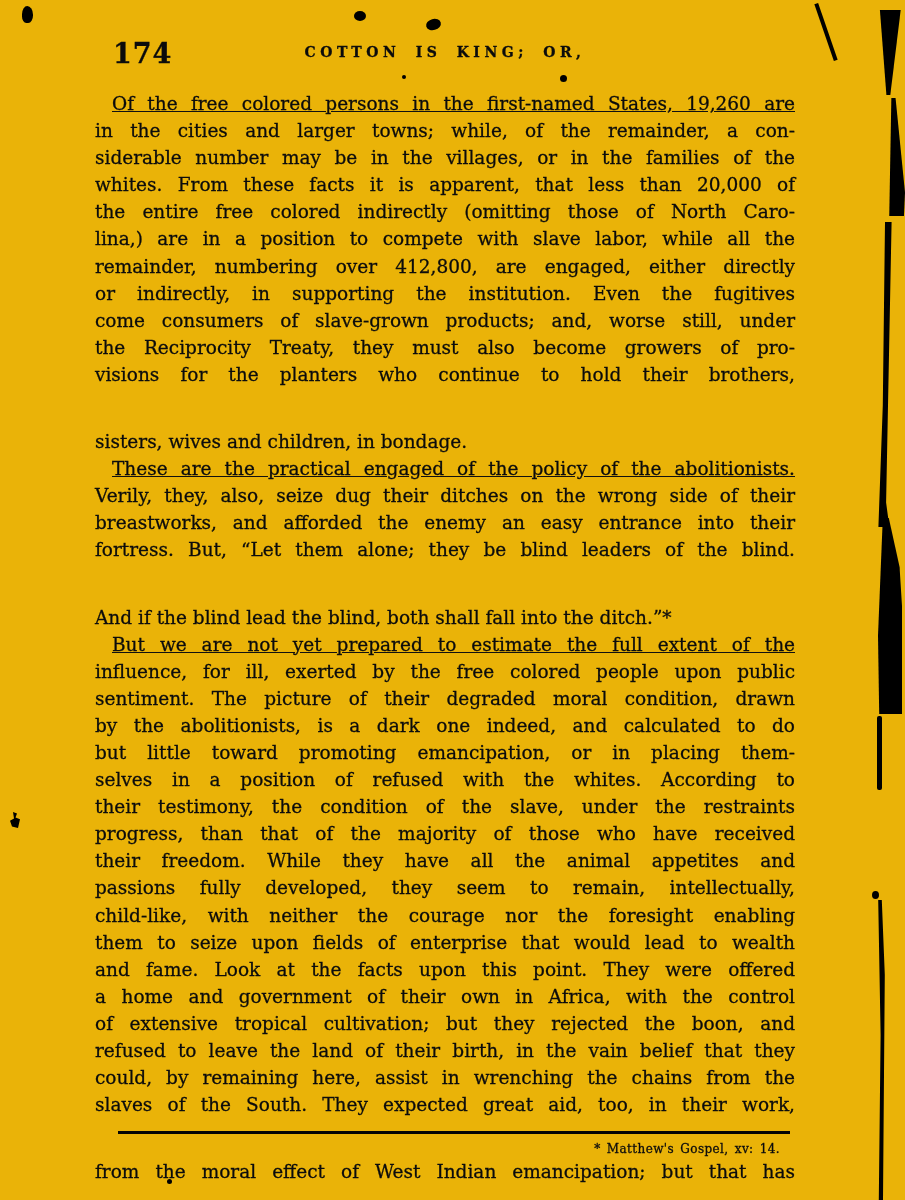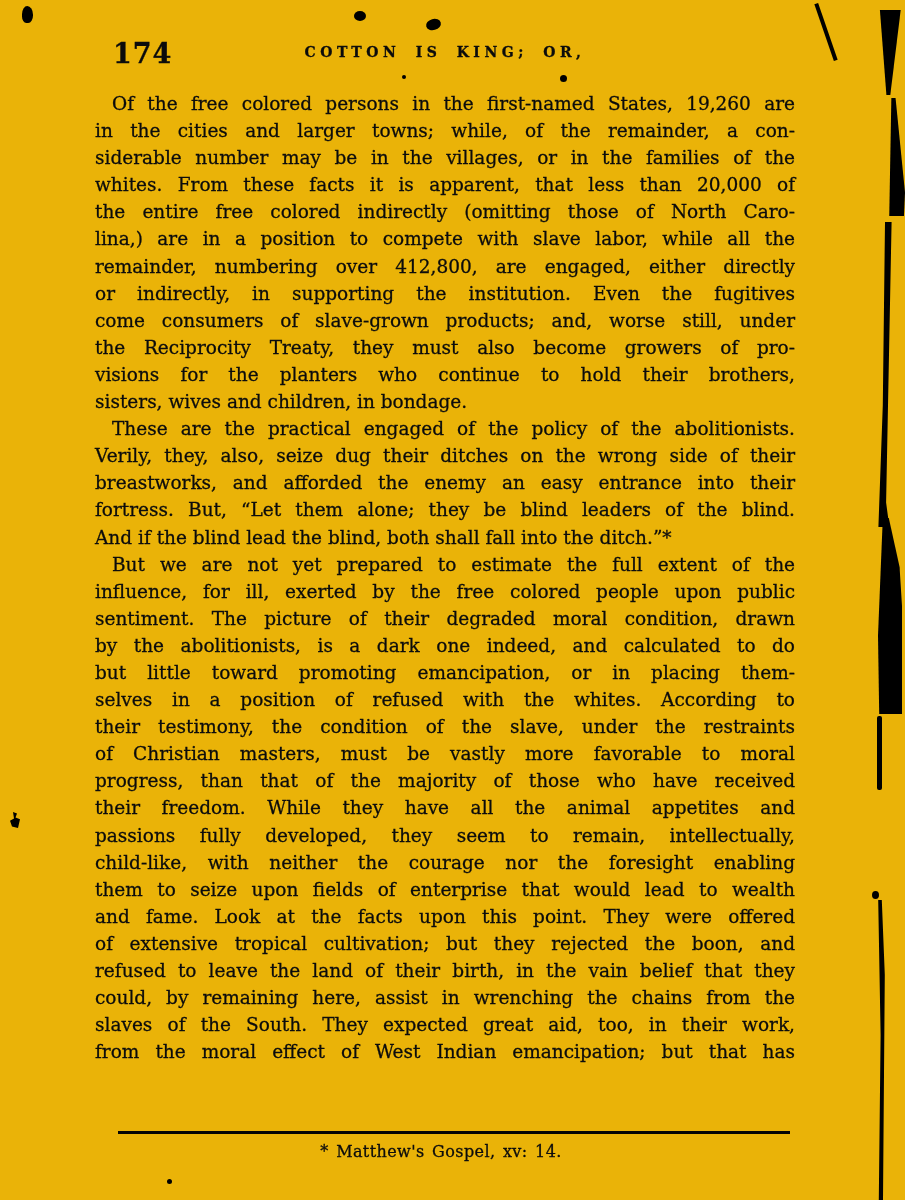--- a/index.html
+++ b/index.html
@@ -27,31 +27,31 @@
     position:absolute;left:95px;top:90px;width:700px;
     font-size:18.5px;line-height:27.1px;
   }
   .para{margin:0;}
   .line{
     text-align:justify;
     text-align-last:justify;
     height:27.1px;overflow:visible;white-space:nowrap;
     white-space:normal;
   }
-  .line.first{text-indent:17px;}
-  .line.last{text-align-last:left;}
+  .line.first{text-indent:17px;text-decoration:underline;}
+  .line.last{text-align-last:left;margin-top:40px;}
   .line.last.flush{text-align-last:justify;}
   
   .footnote-rule{
     position:absolute;left:118px;top:1131px;width:672px;height:3px;
     background:#050505;
   }
   .footnote{
-    position:absolute;left:91px;top:1142px;width:700px;
-    text-align:center;font-size:16px;letter-spacing:0.4px;word-spacing:2px;
+    position:absolute;left:80px;top:1142px;width:700px;
+    text-align:right;font-size:12px;letter-spacing:0.4px;word-spacing:2px;
   }
   
   .art{position:absolute;background:#000;}
   .round{border-radius:50%;}
 </style>
 </head>
 <body>
 
 <div class="page">
 
@@ -81,27 +81,27 @@
         <div class="line last">And if the blind lead the blind, both shall fall into the ditch.”*</div>
       </div>
       <div class="para">
         <div class="line first">But we are not yet prepared to estimate the full extent of the</div>
         <div class="line">influence, for ill, exerted by the free colored people upon public</div>
         <div class="line">sentiment.  The picture of their degraded moral condition, drawn</div>
         <div class="line">by the abolitionists, is a dark one indeed, and calculated to do</div>
         <div class="line">but little toward promoting emancipation, or in placing them-</div>
         <div class="line">selves in a position of refused with the whites.  According to</div>
         <div class="line">their testimony, the condition of the slave, under the restraints</div>
-        <div class="line">of Christian masters, must be vastly more favorable to moral</div>
         <div class="line">progress, than that of the majority of those who have received</div>
         <div class="line">their freedom.  While they have all the animal appetites and</div>
         <div class="line">passions fully developed, they seem to remain, intellectually,</div>
         <div class="line">child-like, with neither the courage nor the foresight enabling</div>
         <div class="line">them to seize upon fields of enterprise that would lead to wealth</div>
         <div class="line">and fame.  Look at the facts upon this point.  They were offered</div>
+        <div class="line">a home and government of their own in Africa, with the control</div>
         <div class="line">of extensive tropical cultivation; but they rejected the boon, and</div>
         <div class="line">refused to leave the land of their birth, in the vain belief that they</div>
         <div class="line">could, by remaining here, assist in wrenching the chains from the</div>
         <div class="line">slaves of the South.  They expected great aid, too, in their work,</div>
         <div class="line last flush">from the moral effect of West Indian emancipation; but that has</div>
       </div>
     </div>
 
   <div class="footnote-rule"></div>
   <div class="footnote">* Matthew's Gospel, xv: 14.</div>

